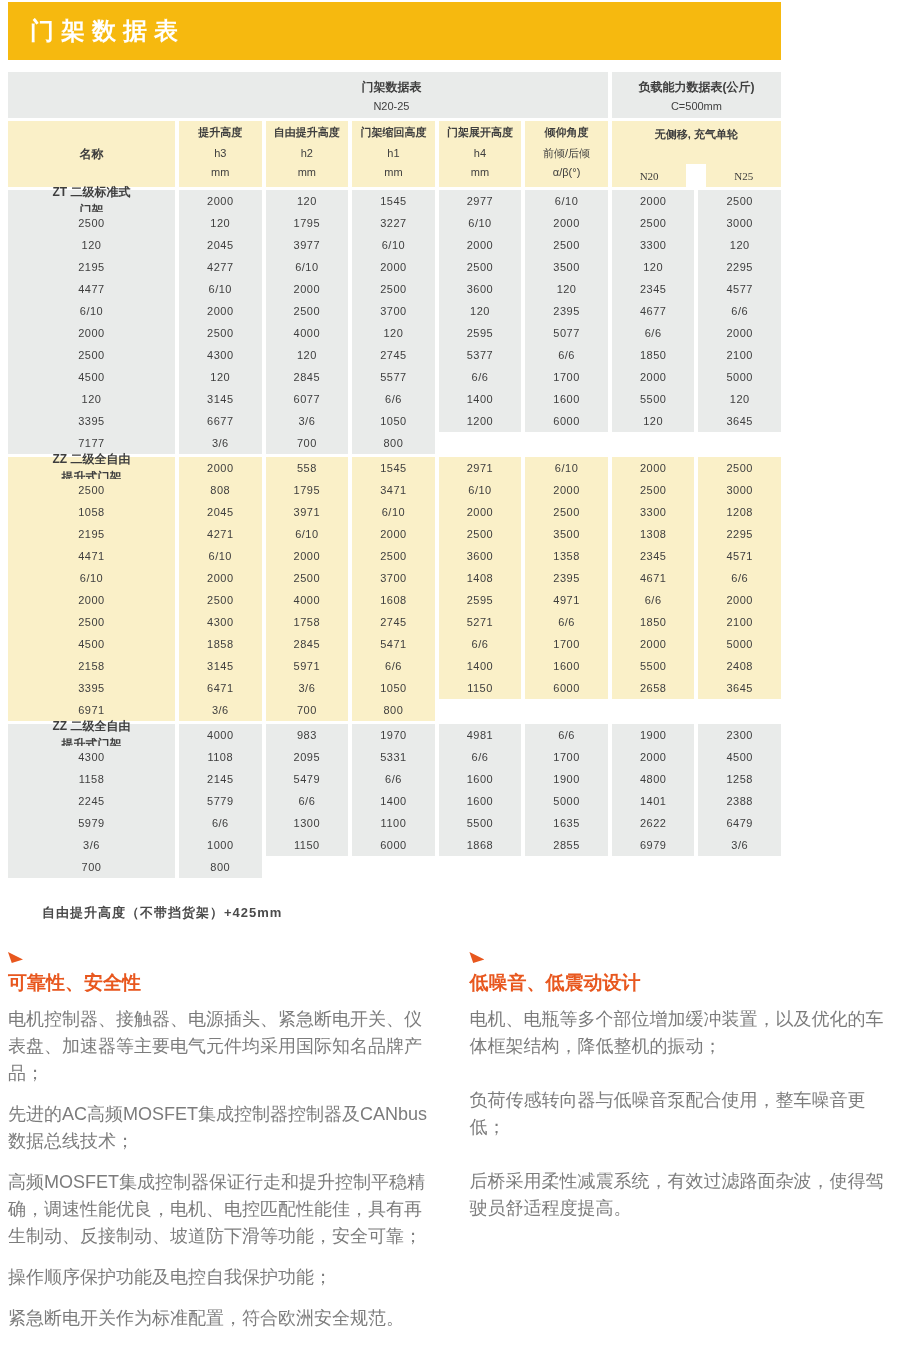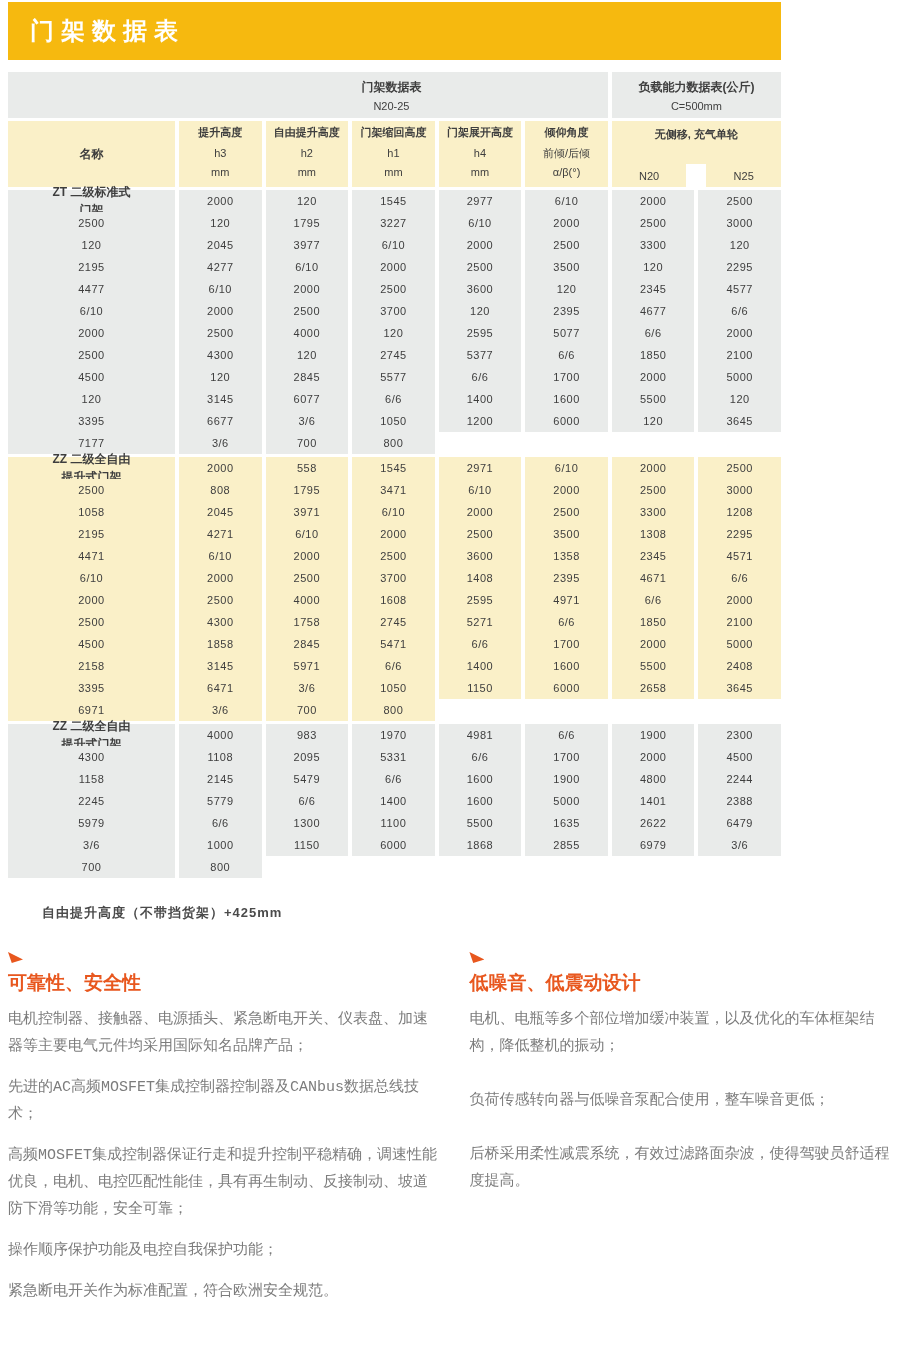--- a/index.html
+++ b/index.html
@@ -21,36 +21,36 @@
   .head-block .hb-title { font-weight:bold; font-size:12px; }
   .head-left  { grid-column:1/7; padding-left:167px; box-sizing:border-box; }
   .head-right { grid-column:7/9; }
 
   .g-cream { height:66px; margin-bottom:3px; font-size:11px; }
   .name-head { display:flex; align-items:center; justify-content:center; font-weight:bold; font-size:12px; }
   .spec-cell { display:flex; flex-direction:column; justify-content:space-between; align-items:center; padding:4px 0 9px; box-sizing:border-box; }
   .spec-label { font-weight:bold; }
   .load-block { grid-column:7/9; display:flex; flex-direction:column; }
   .load-top { flex:1; display:flex; justify-content:center; align-items:flex-start; padding-top:6px; font-weight:bold; }
-  .load-bottom { height:23px; display:grid; grid-template-columns:1fr 1fr; column-gap:20px; }
+  .load-bottom { height:23px; display:grid; grid-template-columns:1fr 1fr; column-gap:20px;font-family:Liberation Serif, serif; }
   .load-bottom > div { display:flex; align-items:center; justify-content:center; }
 
   .tgroup { margin-bottom:3px; grid-auto-rows:22px; }
   .gname { grid-row:1/-1; grid-column:1; display:flex; flex-direction:column; align-items:center; justify-content:center; font-weight:bold; font-size:12px; line-height:18px; }
   .tcell { display:flex; align-items:center; justify-content:center; font-size:11px; letter-spacing:0.5px; }
 
   .footnote { margin:26px 0 0 42px; font-size:13px; font-weight:bold; color:#4a4a4a; letter-spacing:1px; }
 
   
   .features { display:flex; margin:30px 8px 0; gap:32px;justify-content:center; }
   .fcol { width:437px; }
   .fcol[data-side="right"] { width:430px; }
   .tri { width:15px; height:11px; background:#E8571E; clip-path:polygon(0 0,100% 68%,25% 100%); }
   .fhead { color:#E8571E; font-size:19px; font-weight:bold; margin:7px 0 10px; }
-  .fcol p { margin:0 0 14px; font-size:15px; line-height:27px; color:#7C7C7C;font-family:Liberation Mono, monospace; }
+  .fcol p { margin:0 0 14px; font-size:18px; line-height:27px; color:#7C7C7C; }
   .fcol[data-side="right"] p { margin-bottom:27px; }
 </style>
 </head>
 <body>
 
 <div class="title-band">
   <h1>门架数据表</h1>
 </div>
 
 <div class="tbl">
@@ -318,21 +318,21 @@
         <div class="tcell cell-grey">1700</div>
         <div class="tcell cell-grey">2000</div>
         <div class="tcell cell-grey">4500</div>
         <div class="tcell cell-grey">1158</div>
         <div class="tcell cell-grey">2145</div>
         <div class="tcell cell-grey">5479</div>
         <div class="tcell cell-grey">6/6</div>
         <div class="tcell cell-grey">1600</div>
         <div class="tcell cell-grey">1900</div>
         <div class="tcell cell-grey">4800</div>
-        <div class="tcell cell-grey">2244</div>
+        <div class="tcell cell-grey">1258</div>
         <div class="tcell cell-grey">2245</div>
         <div class="tcell cell-grey">5779</div>
         <div class="tcell cell-grey">6/6</div>
         <div class="tcell cell-grey">1400</div>
         <div class="tcell cell-grey">1600</div>
         <div class="tcell cell-grey">5000</div>
         <div class="tcell cell-grey">1401</div>
         <div class="tcell cell-grey">2388</div>
         <div class="tcell cell-grey">5979</div>
         <div class="tcell cell-grey">6/6</div>

